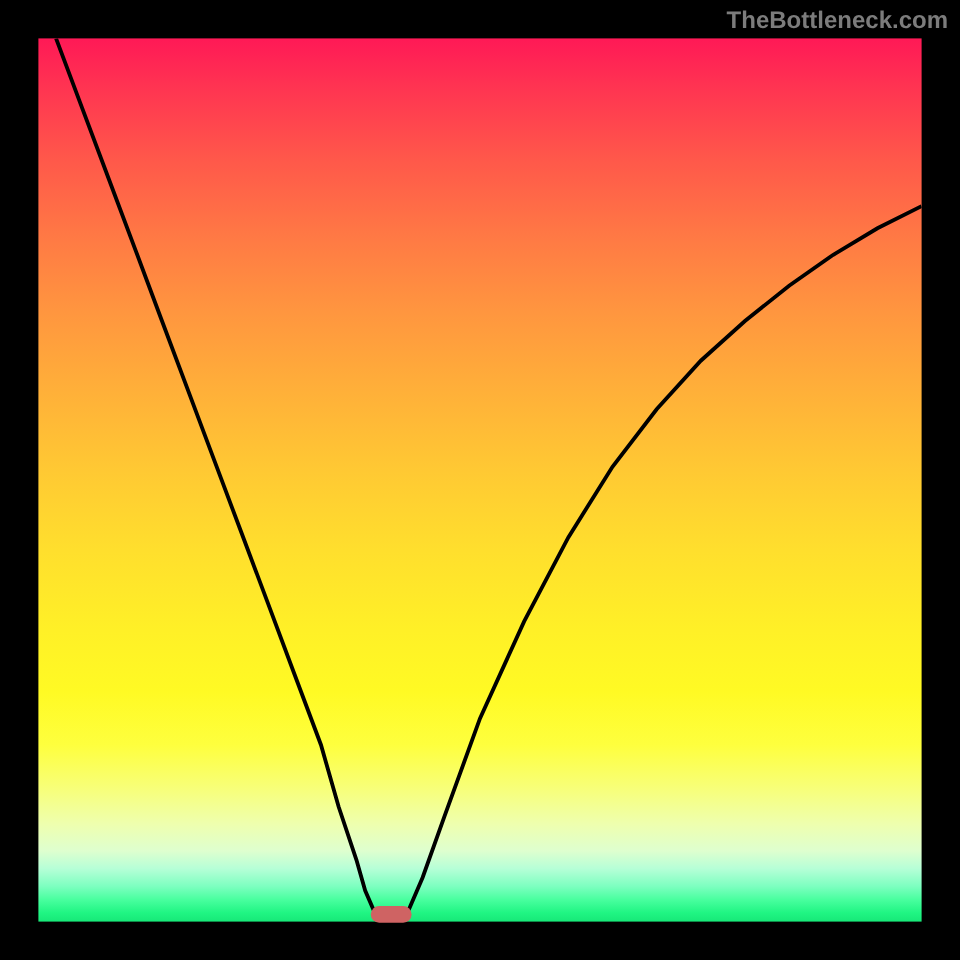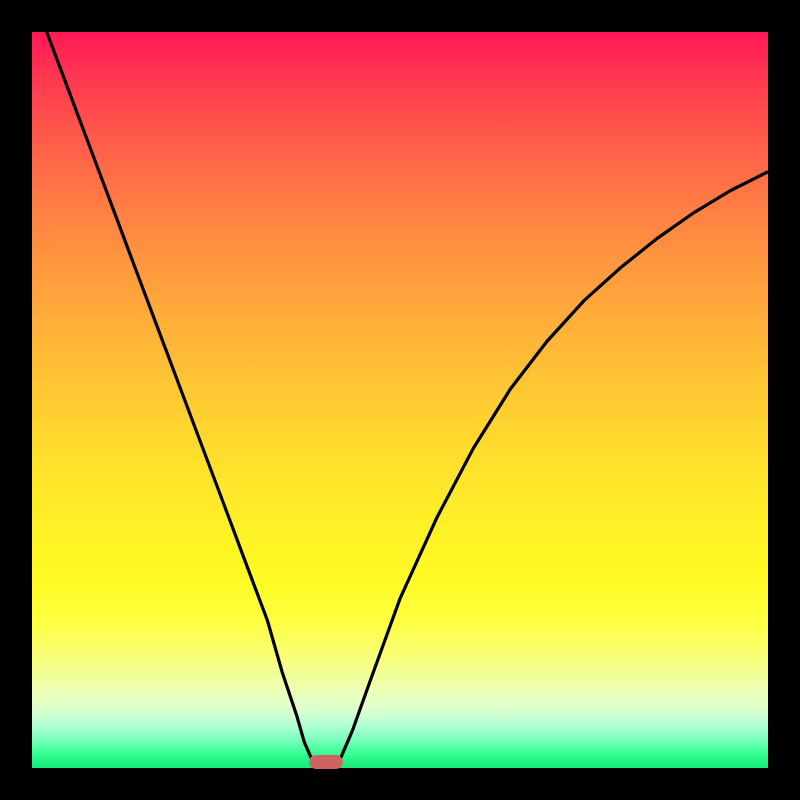--- a/index.html
+++ b/index.html
@@ -65,20 +65,21 @@
     width: 34px;
     height: 14px;
     background: #cf6363;
     border-radius: 7px;
   }
 </style>
 </head>
 <body>
 
 <div class="container">
+  <div class="watermark">TheBottleneck.com</div>
   <div class="plot-area">
     <svg class="curve" viewBox="0 0 736 736" preserveAspectRatio="none">
       <path fill="none" stroke="#000" stroke-width="3.2" d="M 14.7 0
            L 36.8 58.9
            L 58.9 117.8
            L 81.0 176.6
            L 103.0 235.5
            L 125.1 294.4
            L 147.2 353.3
            L 169.3 412.2

